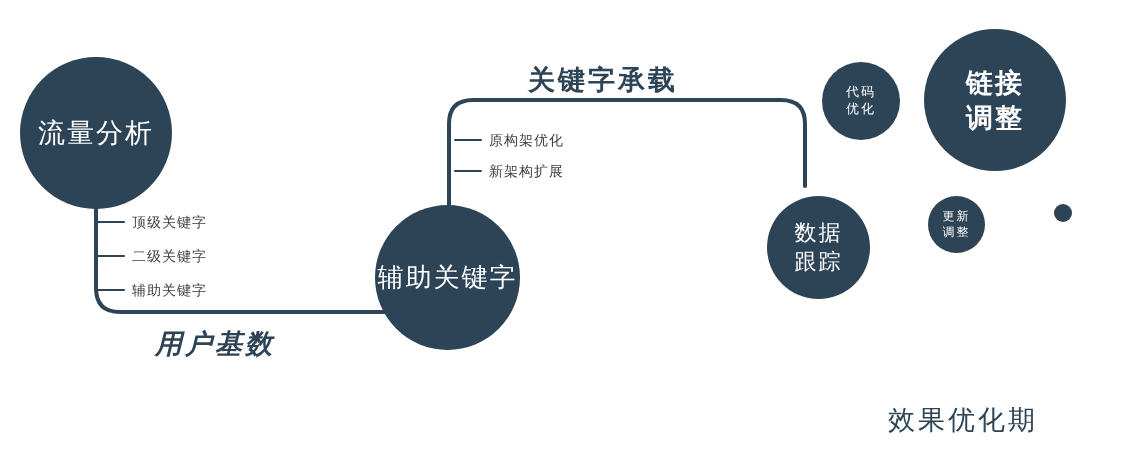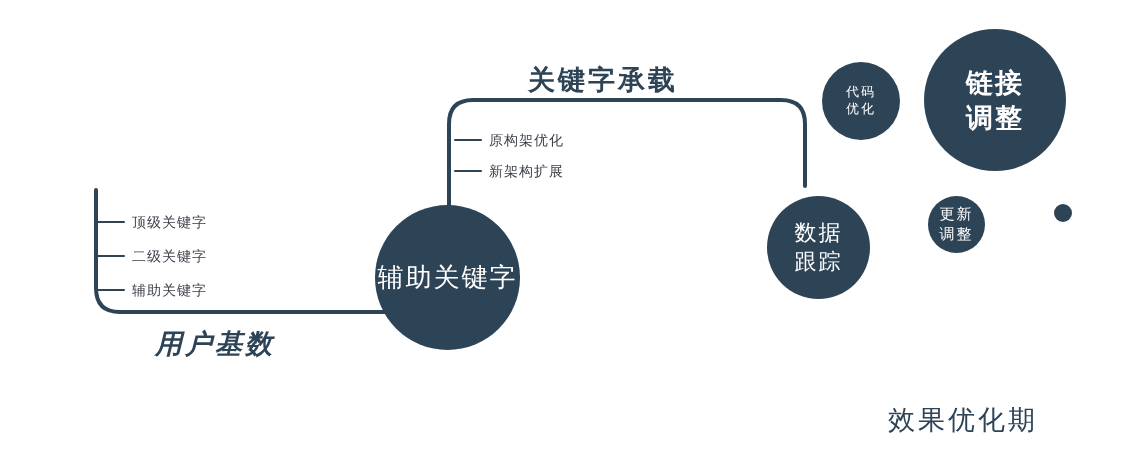--- a/index.html
+++ b/index.html
@@ -48,39 +48,42 @@
     font-weight:400;
     letter-spacing:3px;
     white-space:nowrap;
   }
   
   .n-traffic{left:20px;top:57px;width:152px;height:152px;font-size:27px;}
   .n-structure{left:375px;top:205px;width:145px;height:145px;font-size:26px;}
   .n-tracking{left:767px;top:196px;width:103px;height:103px;font-size:22px;}
   .n-code{left:822px;top:62px;width:78px;height:78px;font-size:13px;}
   .n-link{left:924px;top:29px;width:142px;height:142px;font-size:27px;font-weight:bold;}
-  .n-update{left:928px;top:196px;width:57px;height:57px;font-size:15px;}
+  .n-update{left:928px;top:196px;width:57px;height:57px;font-size:12px;}
   .n-dot{left:1054px;top:204px;width:18px;height:18px;}
   .n-report{left:931px;top:259px;width:110px;height:110px;font-size:24px;}
 </style>
 </head>
 <body>
 
 <div class="canvas">
 
   <svg class="wires" viewBox="0 0 1130 450" xmlns="http://www.w3.org/2000/svg">
     <path class="wire" d="M 96 190 L 96 288 Q 96 312 120 312 L 386 312"></path>
     <path class="tick" d="M 96 222 H 124"></path>
     <path class="tick" d="M 96 256 H 124"></path>
     <path class="tick" d="M 96 290 H 124"></path>
     <path class="wire" d="M 449 212 L 449 124 Q 449 100 473 100 L 781 100 Q 805 100 805 124 L 805 186"></path>
     <path class="tick" d="M 455 140 H 481"></path>
     <path class="tick" d="M 455 171 H 481"></path>
   </svg>
 
+  <div class="node n-traffic">
+    <span>流量分析</span>
+  </div>
 
   <div class="node n-structure">
     <span>辅助关键字</span>
   </div>
 
   <div class="node n-tracking">
     <span>数据</span>
     <span>跟踪</span>
   </div>
 

